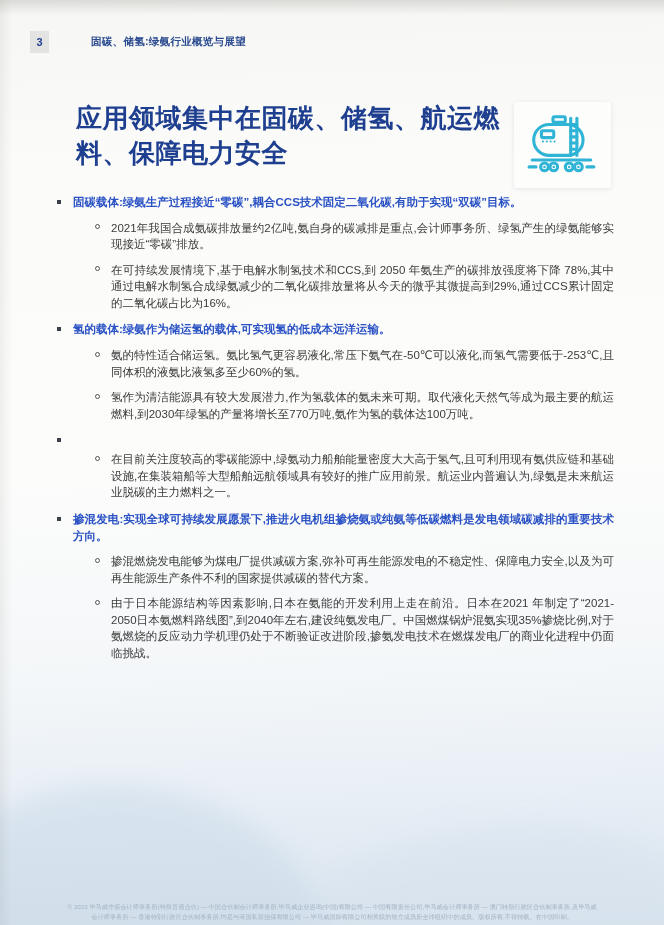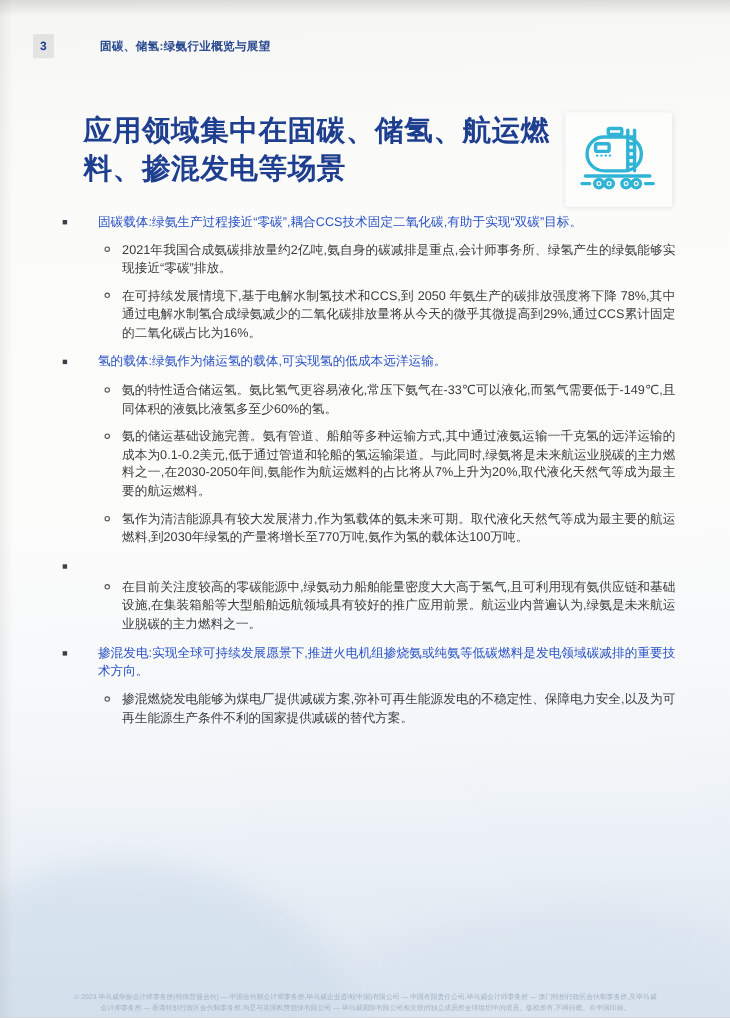--- a/index.html
+++ b/index.html
@@ -42,22 +42,22 @@
     font-size:26px;font-weight:bold;color:var(--title-blue);
     line-height:1.33;letter-spacing:.5px;}
   .icon-card{position:absolute;top:102px;left:514px;width:97px;height:86px;
     background:#fdfdfc;border-radius:2px;box-shadow:0 1px 5px rgba(60,70,90,.12);
     display:flex;align-items:center;justify-content:center;}
 
   
   .content{position:absolute;top:194px;left:57px;right:50px;}
   .section{margin-top:10px;}
   .section:first-child{margin-top:0;}
-  .sec-head{display:flex;gap:28px;
-    color:var(--accent-blue);font-weight:normal;font-size:11.5px;line-height:1.45;
+  .sec-head{display:flex;gap:12px;
+    color:var(--accent-blue);font-weight:bold;font-size:11.5px;line-height:1.45;
     text-align:justify;}
   .sq-bullet{flex:0 0 4px;width:4px;height:4px;background:#3a3f4a;margin-top:6px;}
   .sub-item{display:flex;gap:11px;margin:9px 0 0 38px;
     color:var(--body-text);font-size:11.5px;line-height:1.44;text-align:justify;}
   .o-bullet{flex:0 0 5px;width:5px;height:5px;border:1.2px solid #555;
     border-radius:50%;margin-top:4.5px;}
   .sub-text{flex:1;}
 
   
   .footer{position:absolute;bottom:4px;left:0;right:0;text-align:center;
@@ -71,21 +71,21 @@
   <div class="bg-hill1"></div>
   <div class="bg-hill2"></div>
   <div class="edge-top"></div>
   <div class="edge-left"></div>
 
   <div class="hdr">
     <div class="pagenum">3</div>
     <div class="hdr-title">固碳、储氢:绿氨行业概览与展望</div>
   </div>
 
-  <div class="hero-title">应用领域集中在固碳、储氢、航运燃料、掺混发电等场景</div>
+  <div class="hero-title">应用领域集中在固碳、储氢、航运燃料、保障电力安全</div>
 
   <div class="icon-card">
     <span>
       <svg width="74" height="74" viewBox="0 0 96 96" aria-hidden="true">
         <g fill="none" stroke="#2fb4d6" stroke-width="4" stroke-linecap="round" stroke-linejoin="round">
           <rect x="10" y="24" width="64" height="40" rx="20"></rect>
           <rect x="35" y="14" width="16" height="7" rx="2"></rect>
           <line x1="58" y1="16" x2="58" y2="64"></line>
           <line x1="66" y1="16" x2="66" y2="64"></line>
           <line x1="58" y1="24" x2="66" y2="24"></line>
@@ -131,25 +131,21 @@
           <span class="sub-text">在可持续发展情境下,基于电解水制氢技术和CCS,到 2050 年氨生产的碳排放强度将下降 78%,其中通过电解水制氢合成绿氨减少的二氧化碳排放量将从今天的微乎其微提高到29%,通过CCS累计固定的二氧化碳占比为16%。</span>
         </div>
       </div>
       <div class="section">
         <div class="sec-head">
           <span class="sq-bullet"></span>
           <span class="sec-head-text">氢的载体:绿氨作为储运氢的载体,可实现氢的低成本远洋运输。</span>
         </div>
         <div class="sub-item">
           <span class="o-bullet"></span>
-          <span class="sub-text">氨的特性适合储运氢。氨比氢气更容易液化,常压下氨气在-33℃可以液化,而氢气需要低于-149℃,且同体积的液氨比液氢多至少60%的氢。</span>
-        </div>
-        <div class="sub-item">
-          <span class="o-bullet"></span>
-          <span class="sub-text">氨的储运基础设施完善。氨有管道、船舶等多种运输方式,其中通过液氨运输一千克氢的远洋运输的成本为0.1-0.2美元,低于通过管道和轮船的氢运输渠道。与此同时,绿氨将是未来航运业脱碳的主力燃料之一,在2030-2050年间,氨能作为航运燃料的占比将从7%上升为20%,取代液化天然气等成为最主要的航运燃料。</span>
+          <span class="sub-text">氨的特性适合储运氢。氨比氢气更容易液化,常压下氨气在-50℃可以液化,而氢气需要低于-253℃,且同体积的液氨比液氢多至少60%的氢。</span>
         </div>
         <div class="sub-item">
           <span class="o-bullet"></span>
           <span class="sub-text">氢作为清洁能源具有较大发展潜力,作为氢载体的氨未来可期。取代液化天然气等成为最主要的航运燃料,到2030年绿氢的产量将增长至770万吨,氨作为氢的载体达100万吨。</span>
         </div>
       </div>
       <div class="section">
         <div class="sec-head">
           <span class="sq-bullet"></span>
         </div>
@@ -160,20 +156,24 @@
       </div>
       <div class="section">
         <div class="sec-head">
           <span class="sq-bullet"></span>
           <span class="sec-head-text">掺混发电:实现全球可持续发展愿景下,推进火电机组掺烧氨或纯氨等低碳燃料是发电领域碳减排的重要技术方向。</span>
         </div>
         <div class="sub-item">
           <span class="o-bullet"></span>
           <span class="sub-text">掺混燃烧发电能够为煤电厂提供减碳方案,弥补可再生能源发电的不稳定性、保障电力安全,以及为可再生能源生产条件不利的国家提供减碳的替代方案。</span>
         </div>
+        <div class="sub-item">
+          <span class="o-bullet"></span>
+          <span class="sub-text">由于日本能源结构等因素影响,日本在氨能的开发利用上走在前沿。日本在2021 年制定了“2021-2050日本氨燃料路线图”,到2040年左右,建设纯氨发电厂。中国燃煤锅炉混氨实现35%掺烧比例,对于氨燃烧的反应动力学机理仍处于不断验证改进阶段,掺氨发电技术在燃煤发电厂的商业化进程中仍面临挑战。</span>
+        </div>
       </div>
     </div>
 
   <div class="footer">
     <div>© 2023 毕马威华振会计师事务所(特殊普通合伙) — 中国合伙制会计师事务所,毕马威企业咨询(中国)有限公司 — 中国有限责任公司,毕马威会计师事务所 — 澳门特别行政区合伙制事务所,及毕马威</div>
     <div>会计师事务所 — 香港特别行政区合伙制事务所,均是与英国私营担保有限公司 — 毕马威国际有限公司相关联的独立成员所全球组织中的成员。版权所有,不得转载。在中国印刷。</div>
   </div>
 </div>
 
 </body></html>

